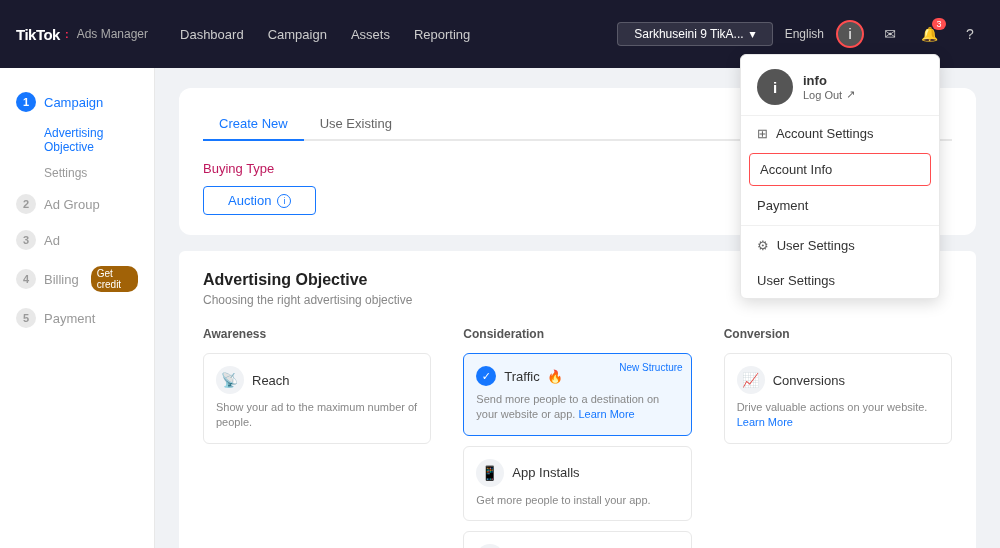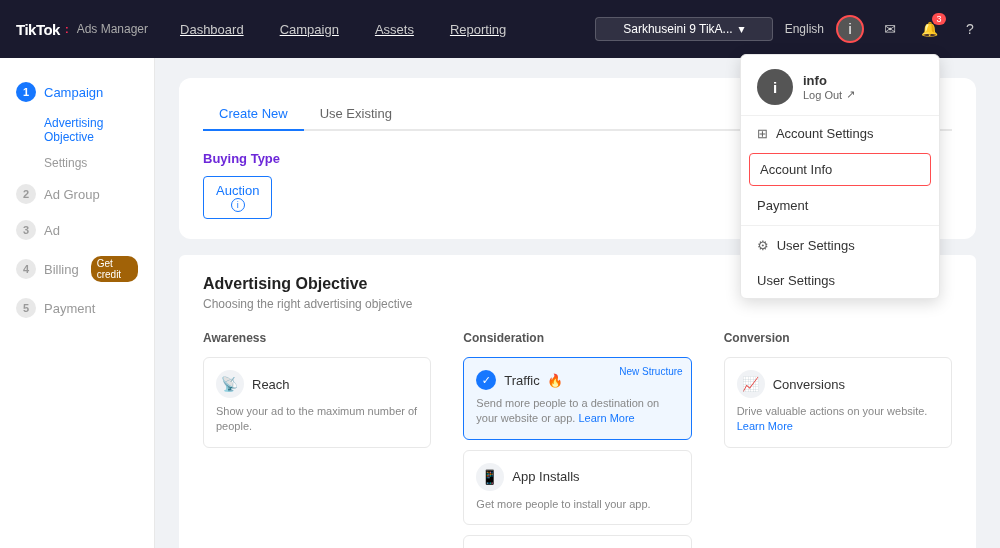--- a/index.html
+++ b/index.html
@@ -4,21 +4,21 @@
   <style>
     * { box-sizing: border-box; margin: 0; padding: 0; }
     body { font-family: -apple-system, BlinkMacSystemFont, 'Segoe UI', sans-serif; background: #f0f2f5; font-size: 13px; color: #333; }
 
     
     .header {
       background: #1a1a2e;
       display: flex;
       align-items: center;
       padding: 0 16px;
-      height: 58px;
+      height: 68px;
       color: #fff;
       position: relative;
       z-index: 100;
     }
     .header-brand {
       display: flex;
       align-items: center;
       margin-right: 32px;
       gap: 4px;
     }
@@ -28,41 +28,40 @@
       color: #fff;
       letter-spacing: -0.5px;
     }
     .ads-manager-text {
       font-size: 12px;
       color: #aaa;
       margin-left: 4px;
     }
     .nav-items {
       display: flex;
-      gap: 36px;
+      gap: 24px;
       flex: 1;
-      text-decoration: underline;
     }
     .nav-item {
       color: #ccc;
       font-size: 13px;
       cursor: pointer;
       padding: 4px 0;
       text-decoration: none;
     }
     .header-right {
       display: flex;
       align-items: center;
       gap: 12px;
     }
     .account-selector {
       background: rgba(255,255,255,0.1);
       border: 1px solid rgba(255,255,255,0.2);
       border-radius: 4px;
-      padding: 4px 27px;
+      padding: 4px 16px;
       color: #fff;
       font-size: 12px;
       cursor: pointer;
       display: flex;
       align-items: center;
       gap: 6px;
       min-width: 120px;
     }
     .lang-text { color: #ccc; font-size: 12px; cursor: pointer; }
     .icon-btn {
@@ -230,32 +229,32 @@
     }
     .tab {
       padding: 8px 16px;
       font-size: 13px;
       cursor: pointer;
       color: #666;
       border-bottom: 2px solid transparent;
       margin-bottom: -2px;
     }
     .tab.active { color: #1677ff; border-bottom-color: #1677ff; font-weight: 500; }
-    .section-title { font-size: 13px; font-weight: 700; color: #6d28d9; margin-bottom: 10px; }
+    .section-title { font-size: 13px; font-weight: 400; color: #be185d; margin-bottom: 10px; }
     .buying-type-btn {
       display: inline-flex;
       align-items: center;
+      gap: 6px;
       border: 1px solid #1677ff;
       border-radius: 4px;
-      padding: 6px 12px;
+      padding: 6px 24px;
       font-size: 13px;
       color: #1677ff;
       cursor: pointer;
       background: #fff;
-      flex-direction: column;
     }
     .info-icon {
       width: 14px;
       height: 14px;
       border-radius: 50%;
       border: 1px solid #1677ff;
       display: inline-flex;
       align-items: center;
       justify-content: center;
       font-size: 9px;

